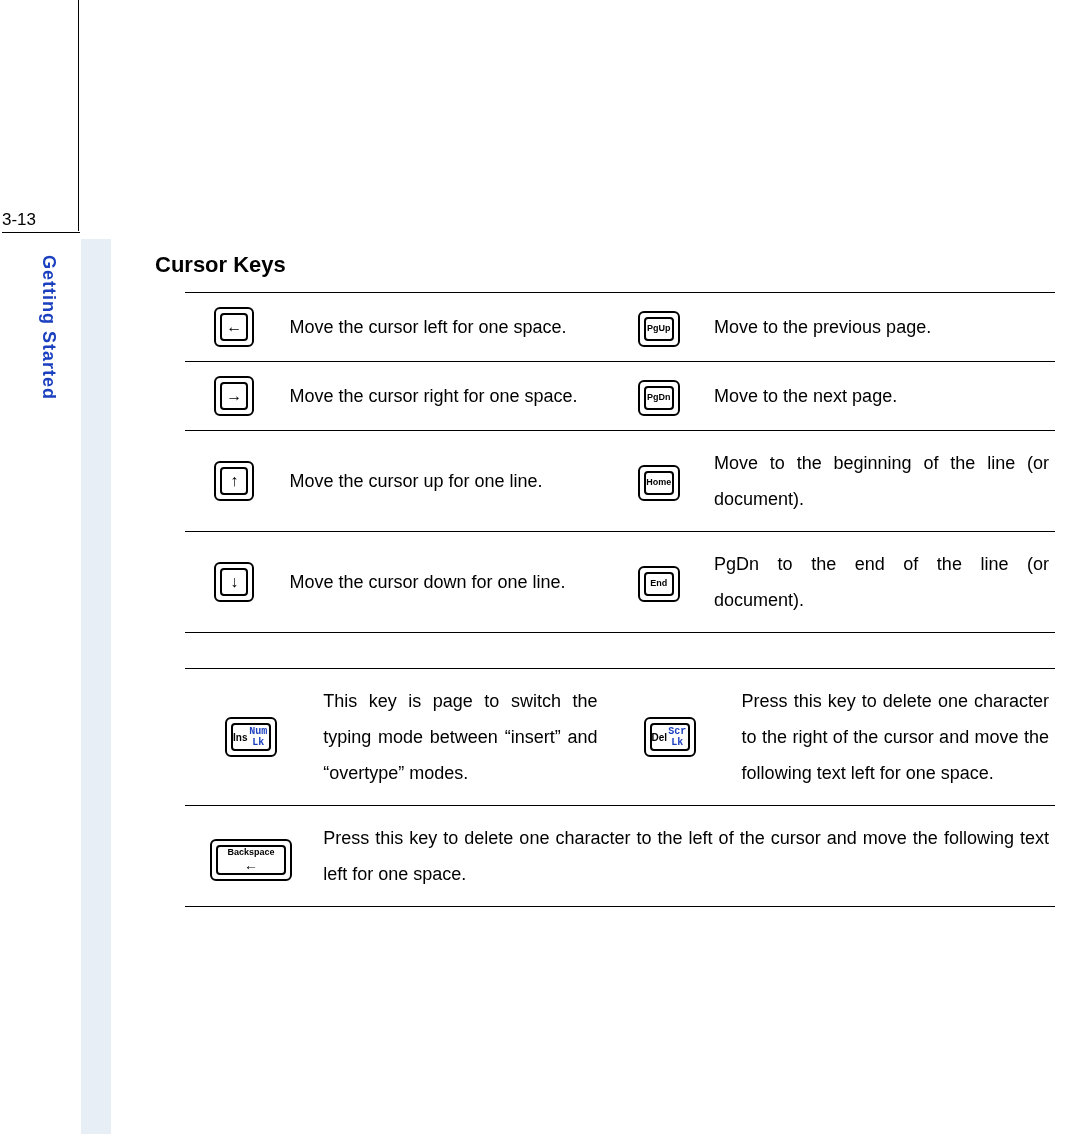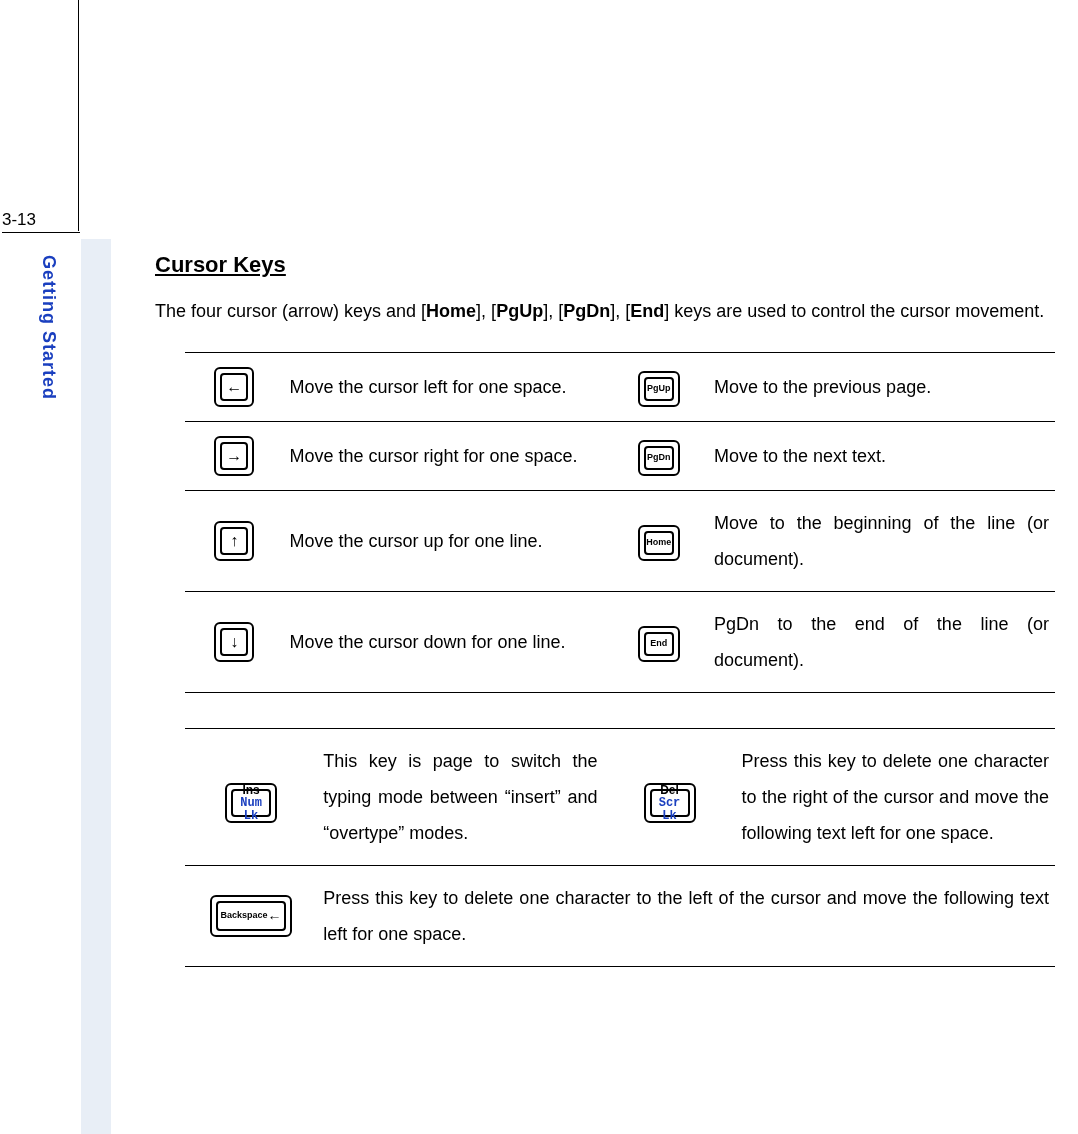--- a/index.html
+++ b/index.html
@@ -28,21 +28,20 @@
   }
   .content {
     position: absolute;
     top: 252px;
     left: 155px;
     width: 922px;
   }
   h2.cursor-keys {
     font-size: 22px;
     font-weight: bold;
-    text-decoration: underline;
     margin-bottom: 14px;
   }
   p.intro, p.intro2 {
     font-size: 18px;
     line-height: 2.2;
     margin-bottom: 20px;
   }
   p.intro b, p.intro2 b { font-weight: bold; }
   table.keytable {
     border-collapse: collapse;
@@ -82,40 +81,37 @@
     display: flex;
     align-items: center;
     justify-content: center;
     font-size: 10px;
     font-weight: bold;
     line-height: 1.1;
     text-align: center;
   }
   .kc-sm .inner { width: 28px; height: 28px; font-size: 16px; }
   .kc-md .inner { width: 30px; height: 24px; font-size: 9px; }
-  .kc-lbl .inner { width: 40px; height: 28px; font-size: 12px; flex-direction: column; }
-  .kc-wide .inner { width: 70px; height: 30px; font-size: 9px; flex-direction: row; }
+  .kc-lbl .inner { width: 40px; height: 28px; font-size: 10px; flex-direction: row; }
+  .kc-wide .inner { width: 70px; height: 30px; font-size: 9px; flex-direction: column; justify-content: flex-end; }
   .blue { color: #1a3fbf; font-family: Liberation Mono, monospace; }
   .arrow { font-size: 18px; }
 </style>
 </head>
 <body>
 
 <div class="page">
   <div class="pgnum-line"></div>
   <div class="pgnum">3-13</div>
   <div class="sidebar-strip"></div>
   <div class="sidebar-label">Getting Started</div>
 
   <div class="content">
     <h2 class="cursor-keys">Cursor Keys</h2>
 
-    <p class="intro">
-      <span>The four cursor (arrow) keys and [</span><b>Home</b><span>], [</span><b>PgUp</b><span>], [</span><b>PgDn</b><span>], [</span><b>End</b><span>] keys are used to control the cursor movement.</span>
-    </p>
 
     <table class="keytable">
       <tbody>
           <tr>
         <td class="iconcell">
           <span class="keycap kc-sm"><span class="inner arrow">←</span></span>
         </td>
         <td class="desc desc1">Move the cursor left for one space.</td>
         <td class="iconcell">
           <span class="keycap kc-md"><span class="inner">PgUp</span></span>
@@ -123,21 +119,21 @@
         <td class="desc desc2">Move to the previous page.</td>
       </tr>
       <tr>
         <td class="iconcell">
           <span class="keycap kc-sm"><span class="inner arrow">→</span></span>
         </td>
         <td class="desc desc1">Move the cursor right for one space.</td>
         <td class="iconcell">
           <span class="keycap kc-md"><span class="inner">PgDn</span></span>
         </td>
-        <td class="desc desc2">Move to the next text.</td>
+        <td class="desc desc2">Move to the next page.</td>
       </tr>
       <tr>
         <td class="iconcell">
           <span class="keycap kc-sm"><span class="inner arrow">↑</span></span>
         </td>
         <td class="desc desc1">Move the cursor up for one line.</td>
         <td class="iconcell">
           <span class="keycap kc-md"><span class="inner">Home</span></span>
         </td>
         <td class="desc desc2">Move to the beginning of the line (or document).</td>

